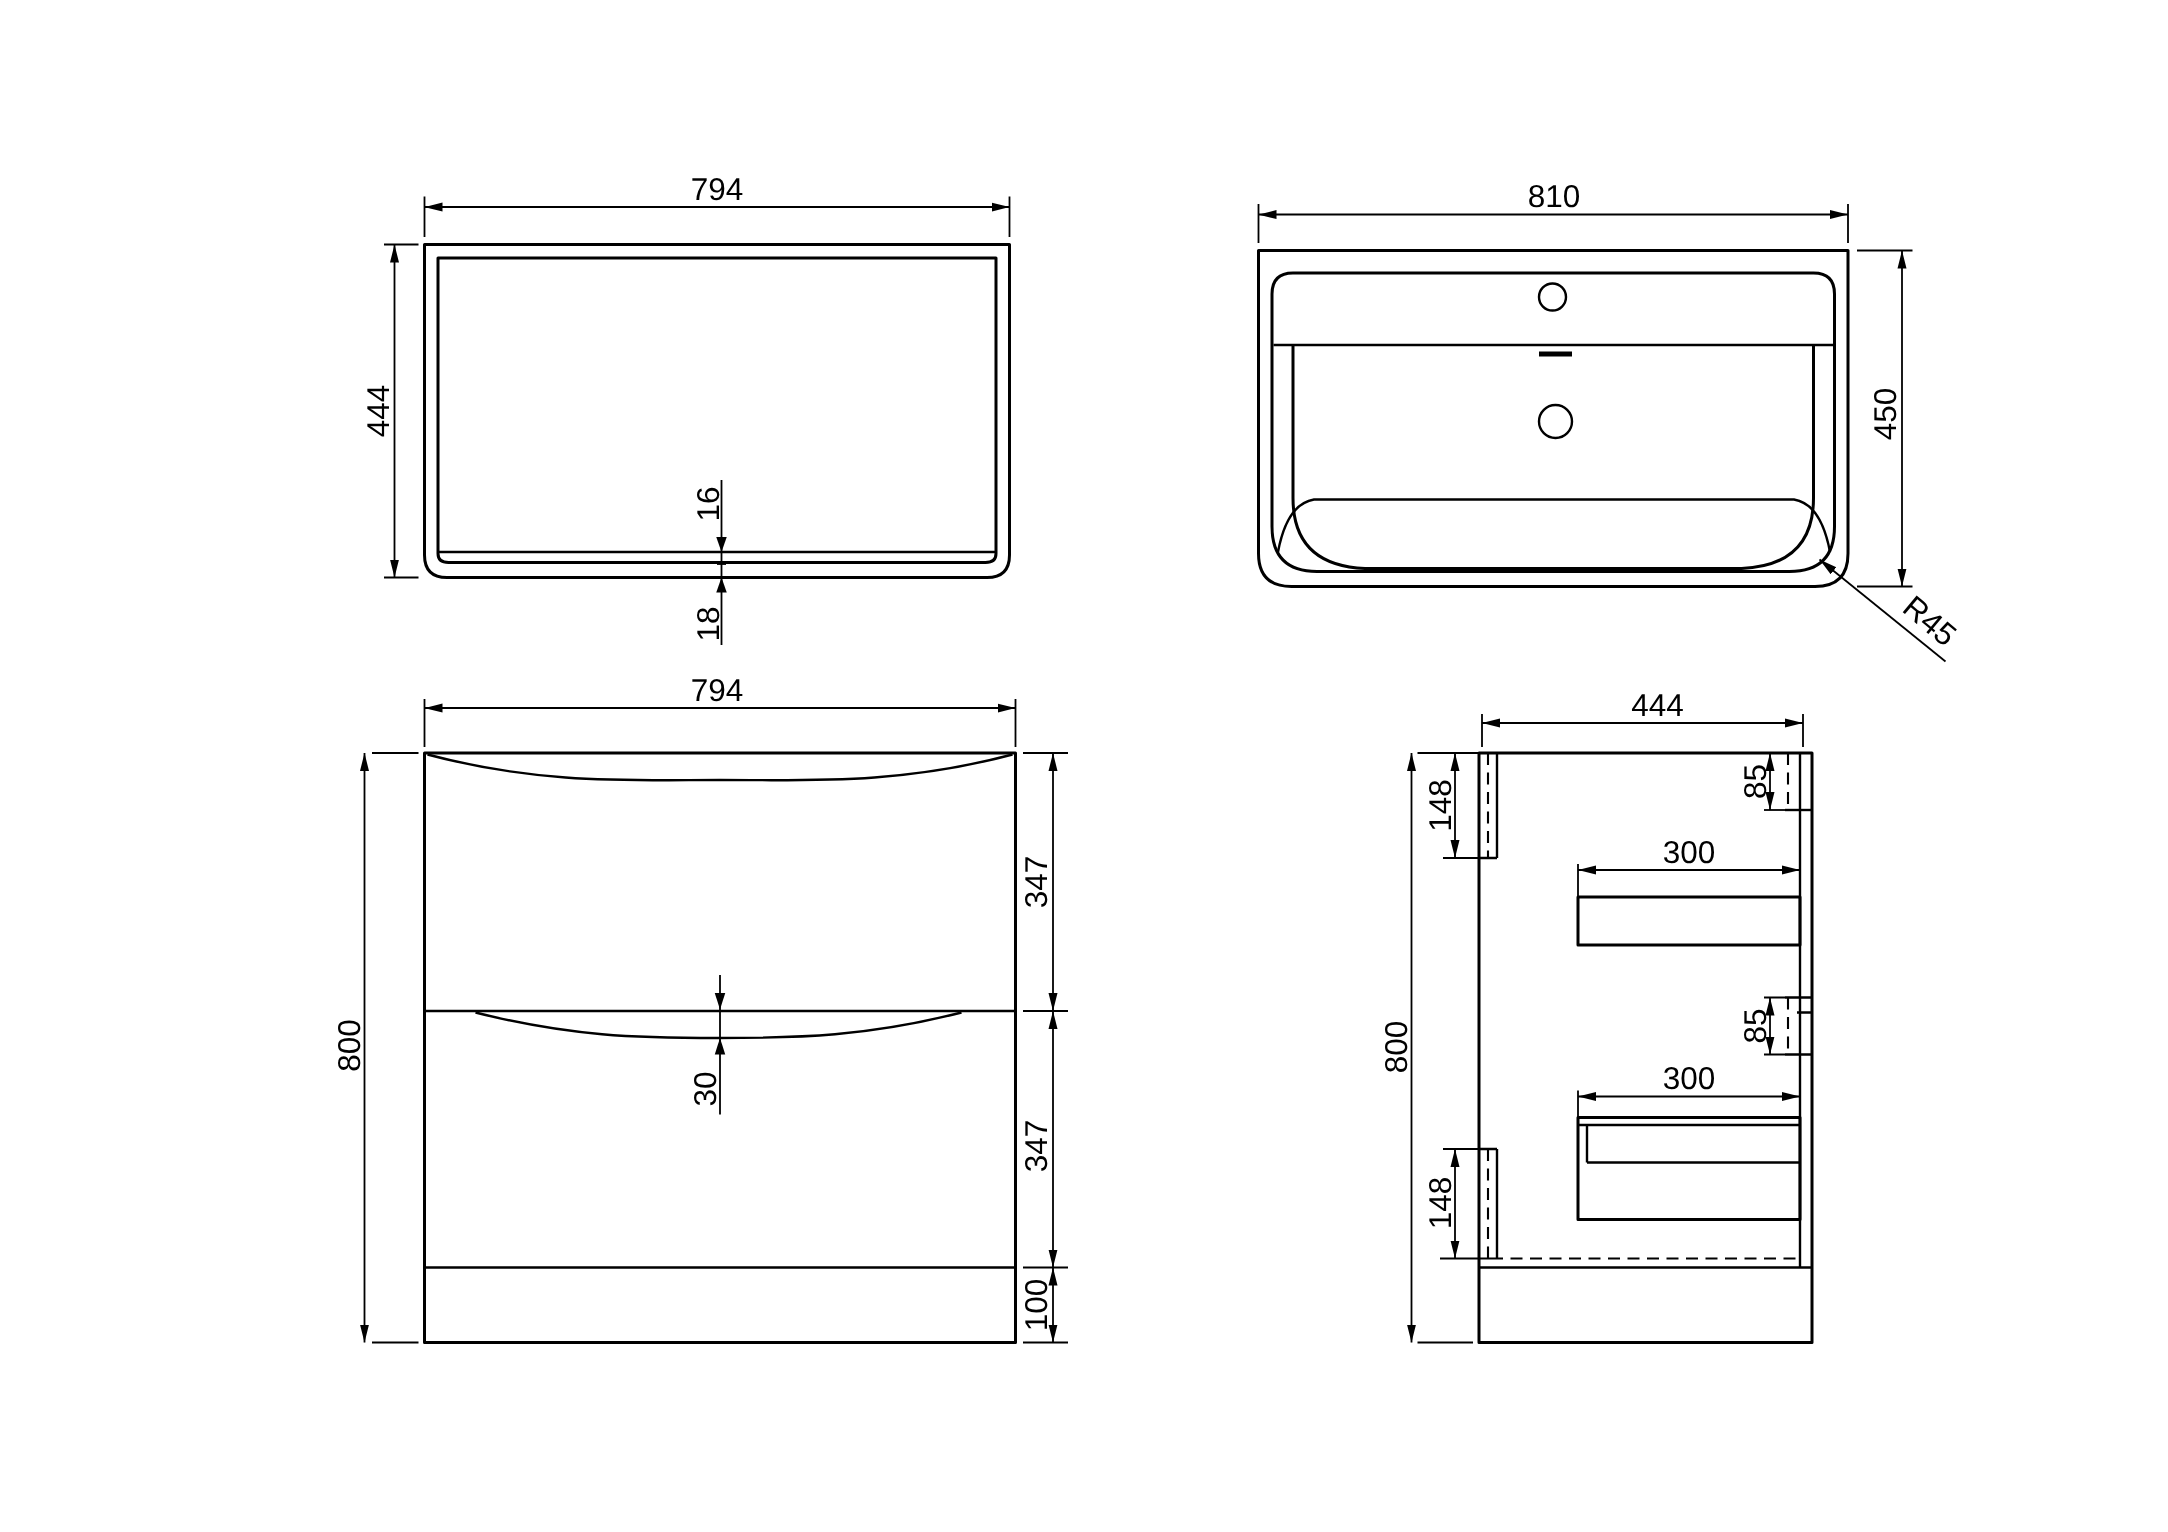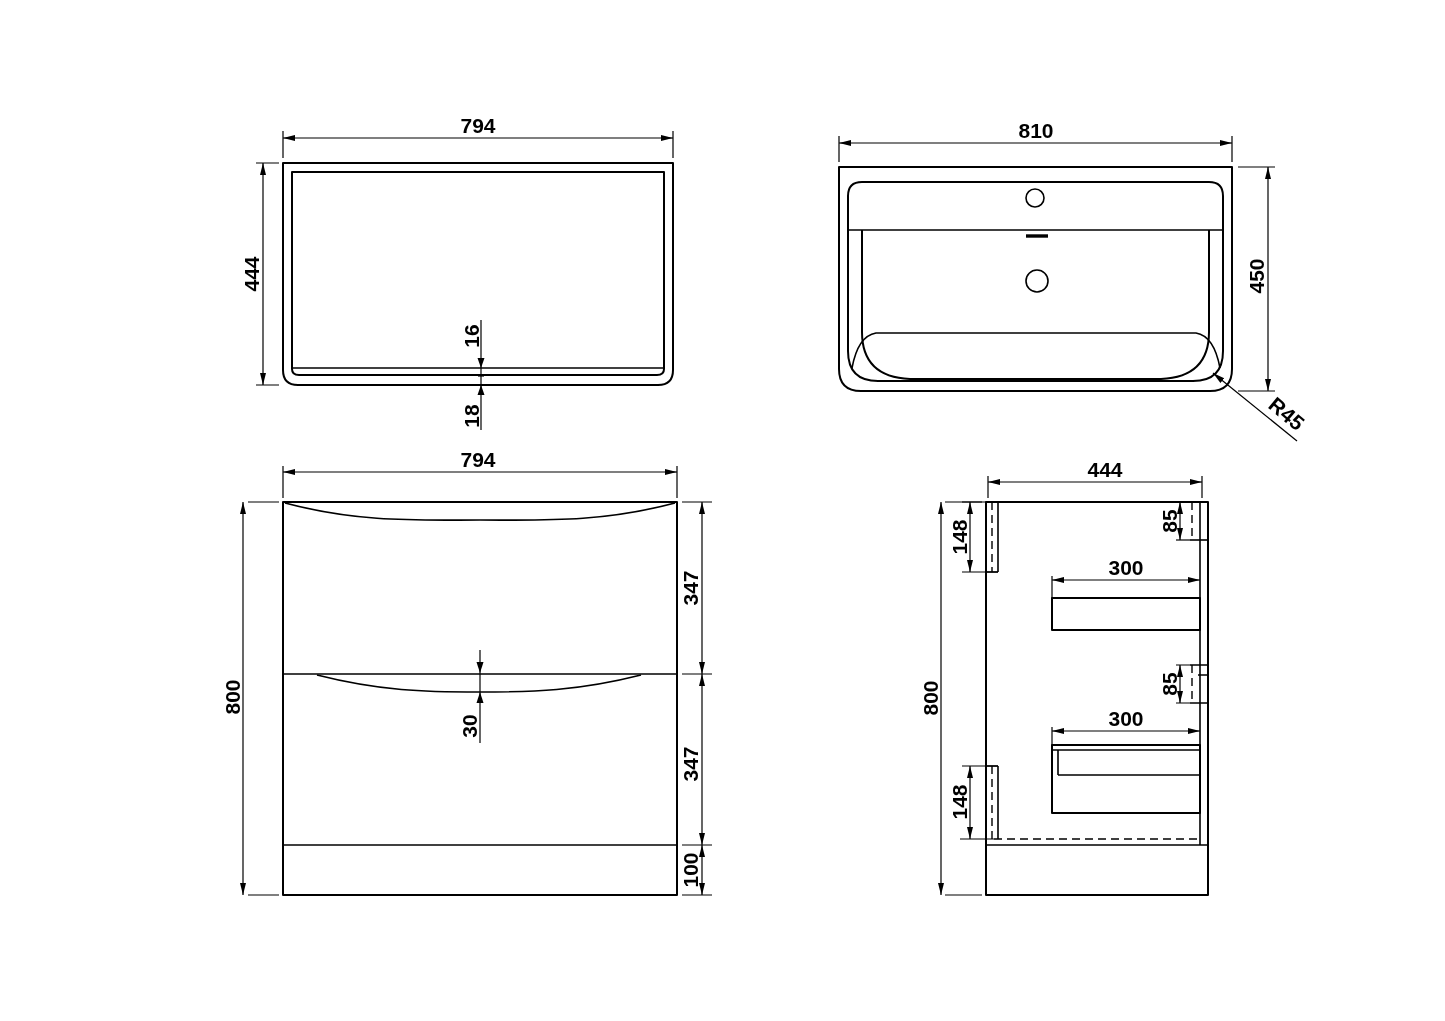--- a/index.html
+++ b/index.html
@@ -1,16 +1,16 @@
 <!DOCTYPE html>
 <html><head>
 <meta charset="utf-8">
 <style>
   html,body{margin:0;padding:0;background:#e8e8e8;}
-  .page{width:1445px;height:1021px;background:#ffffff;position:relative;margin:0 auto;font-weight:bold;}
+  .page{width:1445px;height:1021px;background:#ffffff;position:relative;margin:0 auto;}
   svg{display:block;}
   svg text{font-family:"Liberation Sans", sans-serif;font-size:21px;fill:#000;}
   .obj{stroke:#000;stroke-width:2;fill:none;stroke-linecap:butt;stroke-linejoin:round;}
   .objthin{stroke:#000;stroke-width:1.6;fill:none;}
   .dim{stroke:#000;stroke-width:1.2;fill:none;}
   .dash{stroke:#000;stroke-width:1.4;fill:none;stroke-dasharray:8 5;}
   .thick{stroke:#000;stroke-width:3.4;fill:none;}
   .arr{fill:#000;stroke:none;}
 </style>
 </head>

